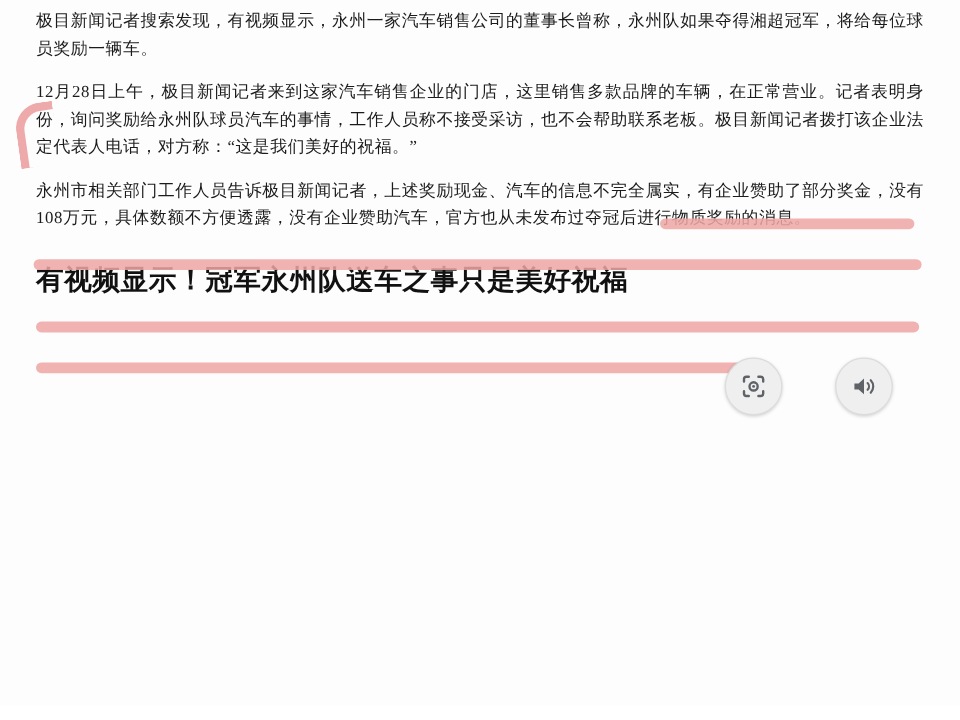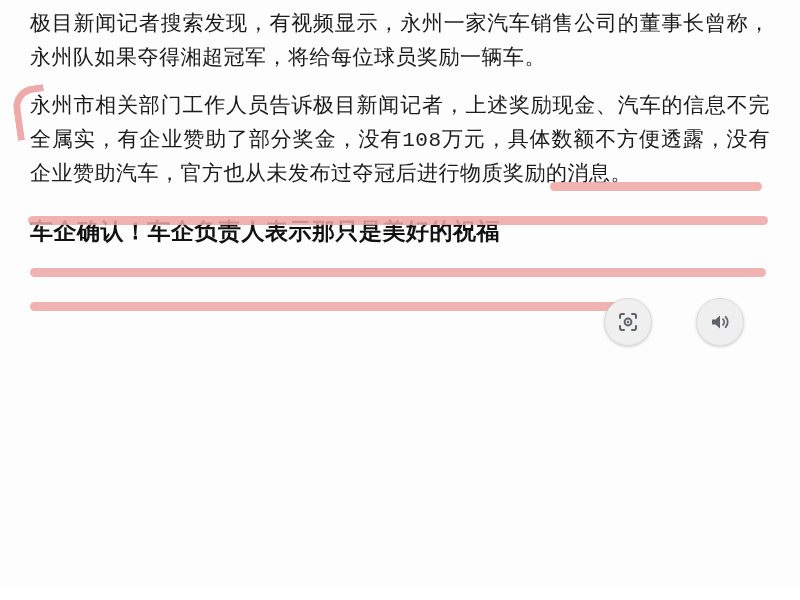--- a/index.html
+++ b/index.html
@@ -20,26 +20,26 @@
     background: #fdfdfd;
     padding: 0 30px;
     box-sizing: border-box;
   }
   .article {
     position: relative;
     z-index: 2;
   }
   p.para {
     margin: 0 0 14px 0;
-    font-size: 21px;
+    font-size: 14px;
     line-height: 1.62;
     color: #1b1b1b;
     letter-spacing: 0.5px;
     text-align: justify;
-    font-family: Liberation Mono, monospace;
+    font-family: Liberation Serif, serif;
   }
   p.first {
     padding-top: 8px;
   }
   h2.subhead {
     margin: 22px 0 10px 0;
     font-size: 23px;
     line-height: 1.5;
     font-weight: bold;
     color: #111111;
@@ -100,23 +100,24 @@
     z-index: 4;
   }
 </style>
 </head>
 <body>
 
 <div class="page">
 
   <div class="article">
     <p class="para first">极目新闻记者搜索发现，有视频显示，永州一家汽车销售公司的董事长曾称，永州队如果夺得湘超冠军，将给每位球员奖励一辆车。</p>
+    <p class="para">12月28日上午，极目新闻记者来到这家汽车销售企业的门店，这里销售多款品牌的车辆，在正常营业。记者表明身份，询问奖励给永州队球员汽车的事情，工作人员称不接受采访，也不会帮助联系老板。极目新闻记者拨打该企业法定代表人电话，对方称：“这是我们美好的祝福。”</p>
     <p class="para">永州市相关部门工作人员告诉极目新闻记者，上述奖励现金、汽车的信息不完全属实，有企业赞助了部分奖金，没有108万元，具体数额不方便透露，没有企业赞助汽车，官方也从未发布过夺冠后进行物质奖励的消息。</p>
 
-    <h2 class="subhead">车企确认！车企负责人表示那只是美好的祝福</h2>
+    <h2 class="subhead">有视频显示！冠军永州队送车之事只是美好祝福</h2>
 
   </div>
 
   <div class="mark bracket" style="left: 14px; top: 86px;"></div>
   <div class="mark underline" style="left: 550px; top: 182px; width: 212px;"></div>
   <div class="mark underline" style="left: 28px; top: 216px; width: 740px;"></div>
   <div class="mark underline" style="left: 30px; top: 268px; width: 736px;"></div>
   <div class="mark underline" style="left: 30px; top: 302px; width: 596px;"></div>
 
   <div class="fab fab-lens">

